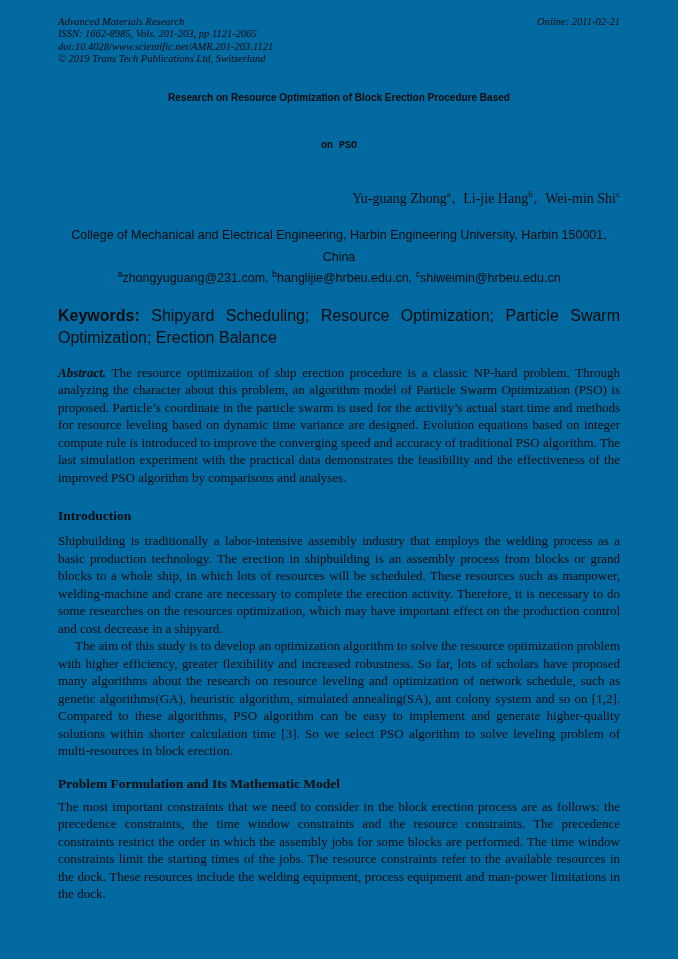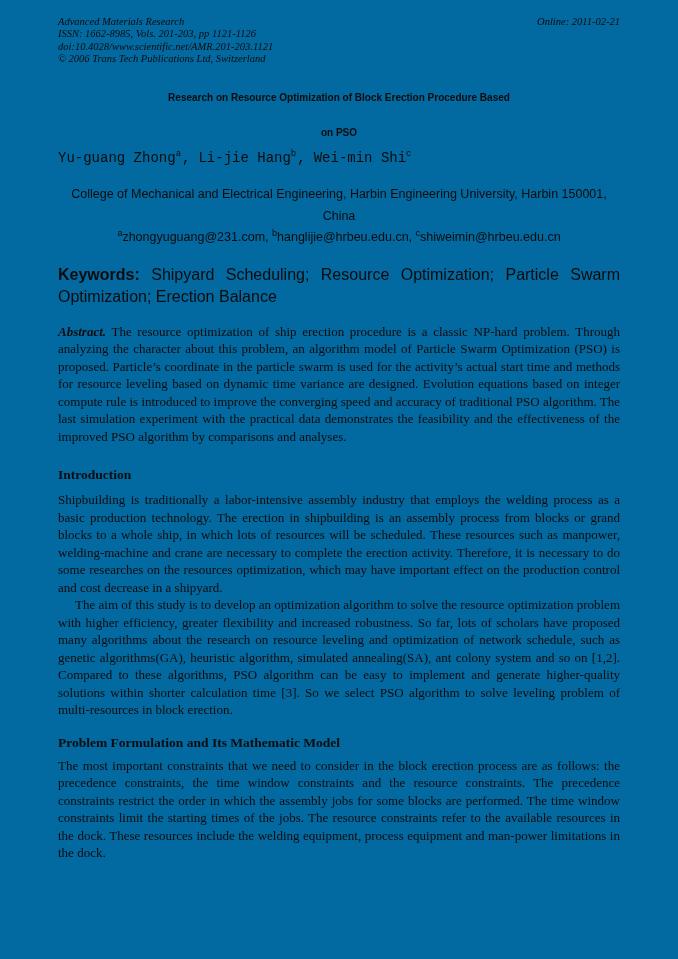--- a/index.html
+++ b/index.html
@@ -14,25 +14,25 @@
     font-family:"Liberation Serif",serif;font-style:italic;
     font-size:10.5px;line-height:12.4px;
   }
   .pub-right{white-space:nowrap;}
   
   .title{
     font-family:"Liberation Sans",sans-serif;font-weight:bold;
     font-size:10px;text-align:center;margin:23px 0 0 0;
   }
   .title-line{display:block;line-height:18px;}
-  .title-line + .title-line{margin-top:17px;}
+  .title-line + .title-line{margin-top:30px;font-family:Liberation Mono, monospace;}
   
   .authors{
-    margin-top:7px;text-align:left;
-    font-family:Liberation Mono, monospace;font-size:14px;line-height:18px;
+    margin-top:35px;text-align:right;
+    font-family:Liberation Serif, serif;font-size:14px;line-height:18px;
   }
   .authors sup,.emails sup{font-size:9px;line-height:0;}
   .author-sep{margin:0 8px 0 1px;}
   
   .affiliation{
     margin-top:16px;text-align:center;
     font-family:"Liberation Sans",sans-serif;font-size:12.5px;line-height:22px;
   }
   
   .emails{
@@ -63,23 +63,23 @@
   .indent{text-indent:17px;}
 </style>
 </head>
 <body>
 
 <div class="page">
 
   <div class="pub-header">
     <div class="pub-left">
       <div>Advanced Materials Research</div>
-      <div>ISSN: 1662-8985, Vols. 201-203, pp 1121-1126</div>
+      <div>ISSN: 1662-8985, Vols. 201-203, pp 1121-2065</div>
       <div>doi:10.4028/www.scientific.net/AMR.201-203.1121</div>
-      <div>© 2006 Trans Tech Publications Ltd, Switzerland</div>
+      <div>© 2019 Trans Tech Publications Ltd, Switzerland</div>
     </div>
     <div class="pub-right">Online: 2011-02-21</div>
   </div>
 
   <h1 class="title">
     <span class="title-line">Research on Resource Optimization of Block Erection Procedure Based</span>
     <span class="title-line">on PSO</span>
   </h1>
 
   <div class="authors">

